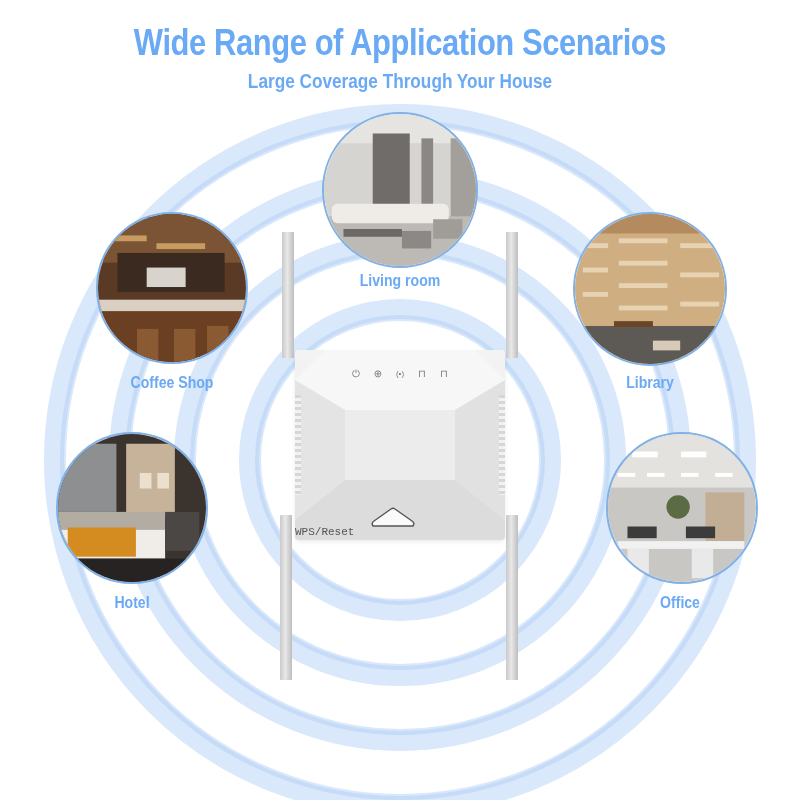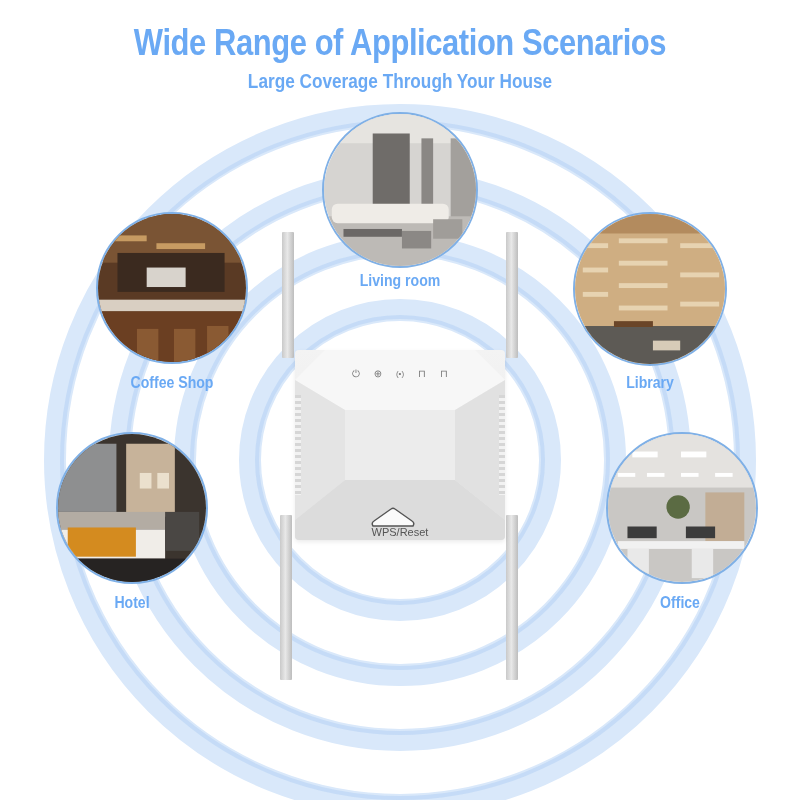--- a/index.html
+++ b/index.html
@@ -33,22 +33,22 @@
       box-shadow: 0 2px 4px rgba(0,0,0,0.08);
       overflow: hidden;
     }
     .device .facet-top { position: absolute; left: 0; top: 0; width: 210px; height: 190px; }
     .device .vent { position: absolute; top: 45px; width: 6px; height: 100px;
       background: repeating-linear-gradient(180deg, #d6d6d6 0 3px, #f2f2f2 3px 6px); }
     .leds { position: absolute; top: 18px; left: 0; width: 210px; display: flex; justify-content: center; gap: 10px; }
     .led { width: 12px; height: 12px; display: flex; align-items: center; justify-content: center;
       font-size: 10px; color: #777; line-height: 1; }
     .wps-btn { position: absolute; left: 74px; top: 160px; width: 48px; height: 24px; }
-    .wps-label { position: absolute; left: 0; top: 188px; width: 210px; text-align: center;
-      font-size: 11px; color: #555; font-family: Liberation Sans, sans-serif; }
+    .wps-label { position: absolute; left: 0; top: 188px; width: 210px; 
+      font-size: 11px; color: #555; font-family: Liberation Mono, monospace; }
 
     .scene { position: absolute; border-radius: 50%; overflow: hidden;
       border: 2px solid #7fb0e6; }
     .scene svg { display: block; width: 100%; height: 100%; }
     .scene-label { position: absolute; text-align: center; font-weight: bold; font-size: 16px;
       color: #6aa9f4; font-family: "Liberation Sans", sans-serif; transform: scaleX(0.88); }
   </style>
 </head>
 <body>
 

